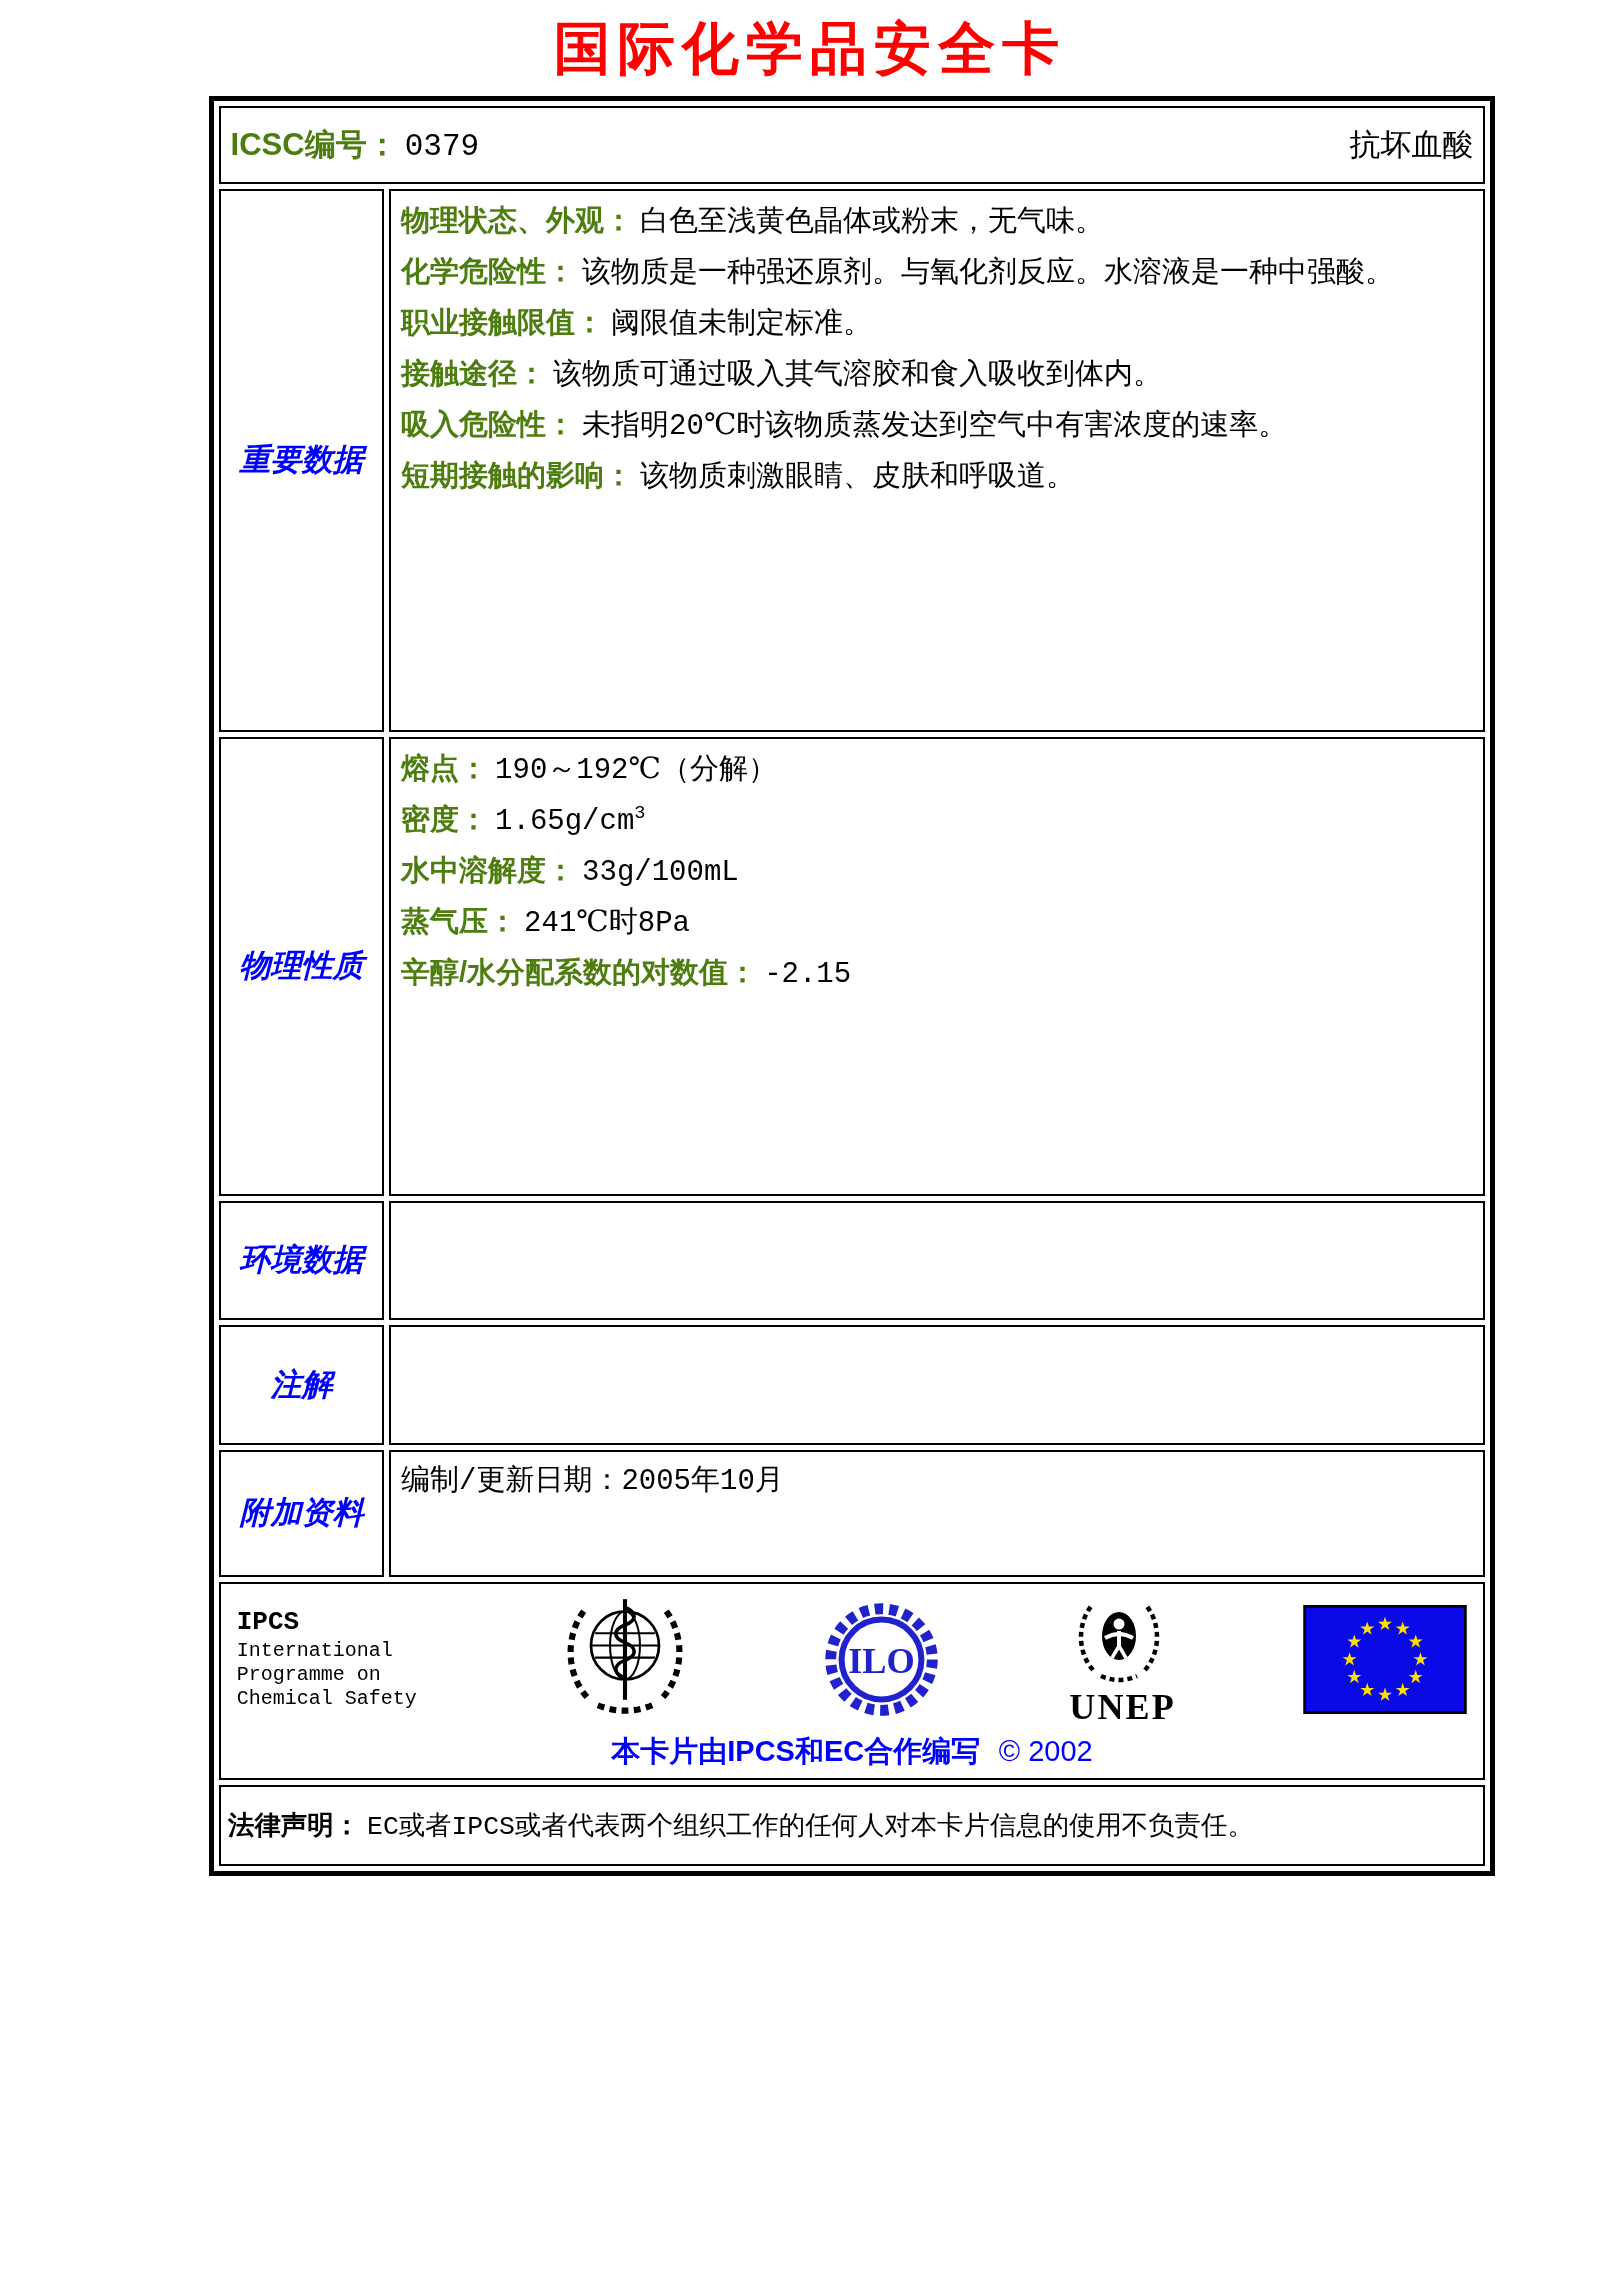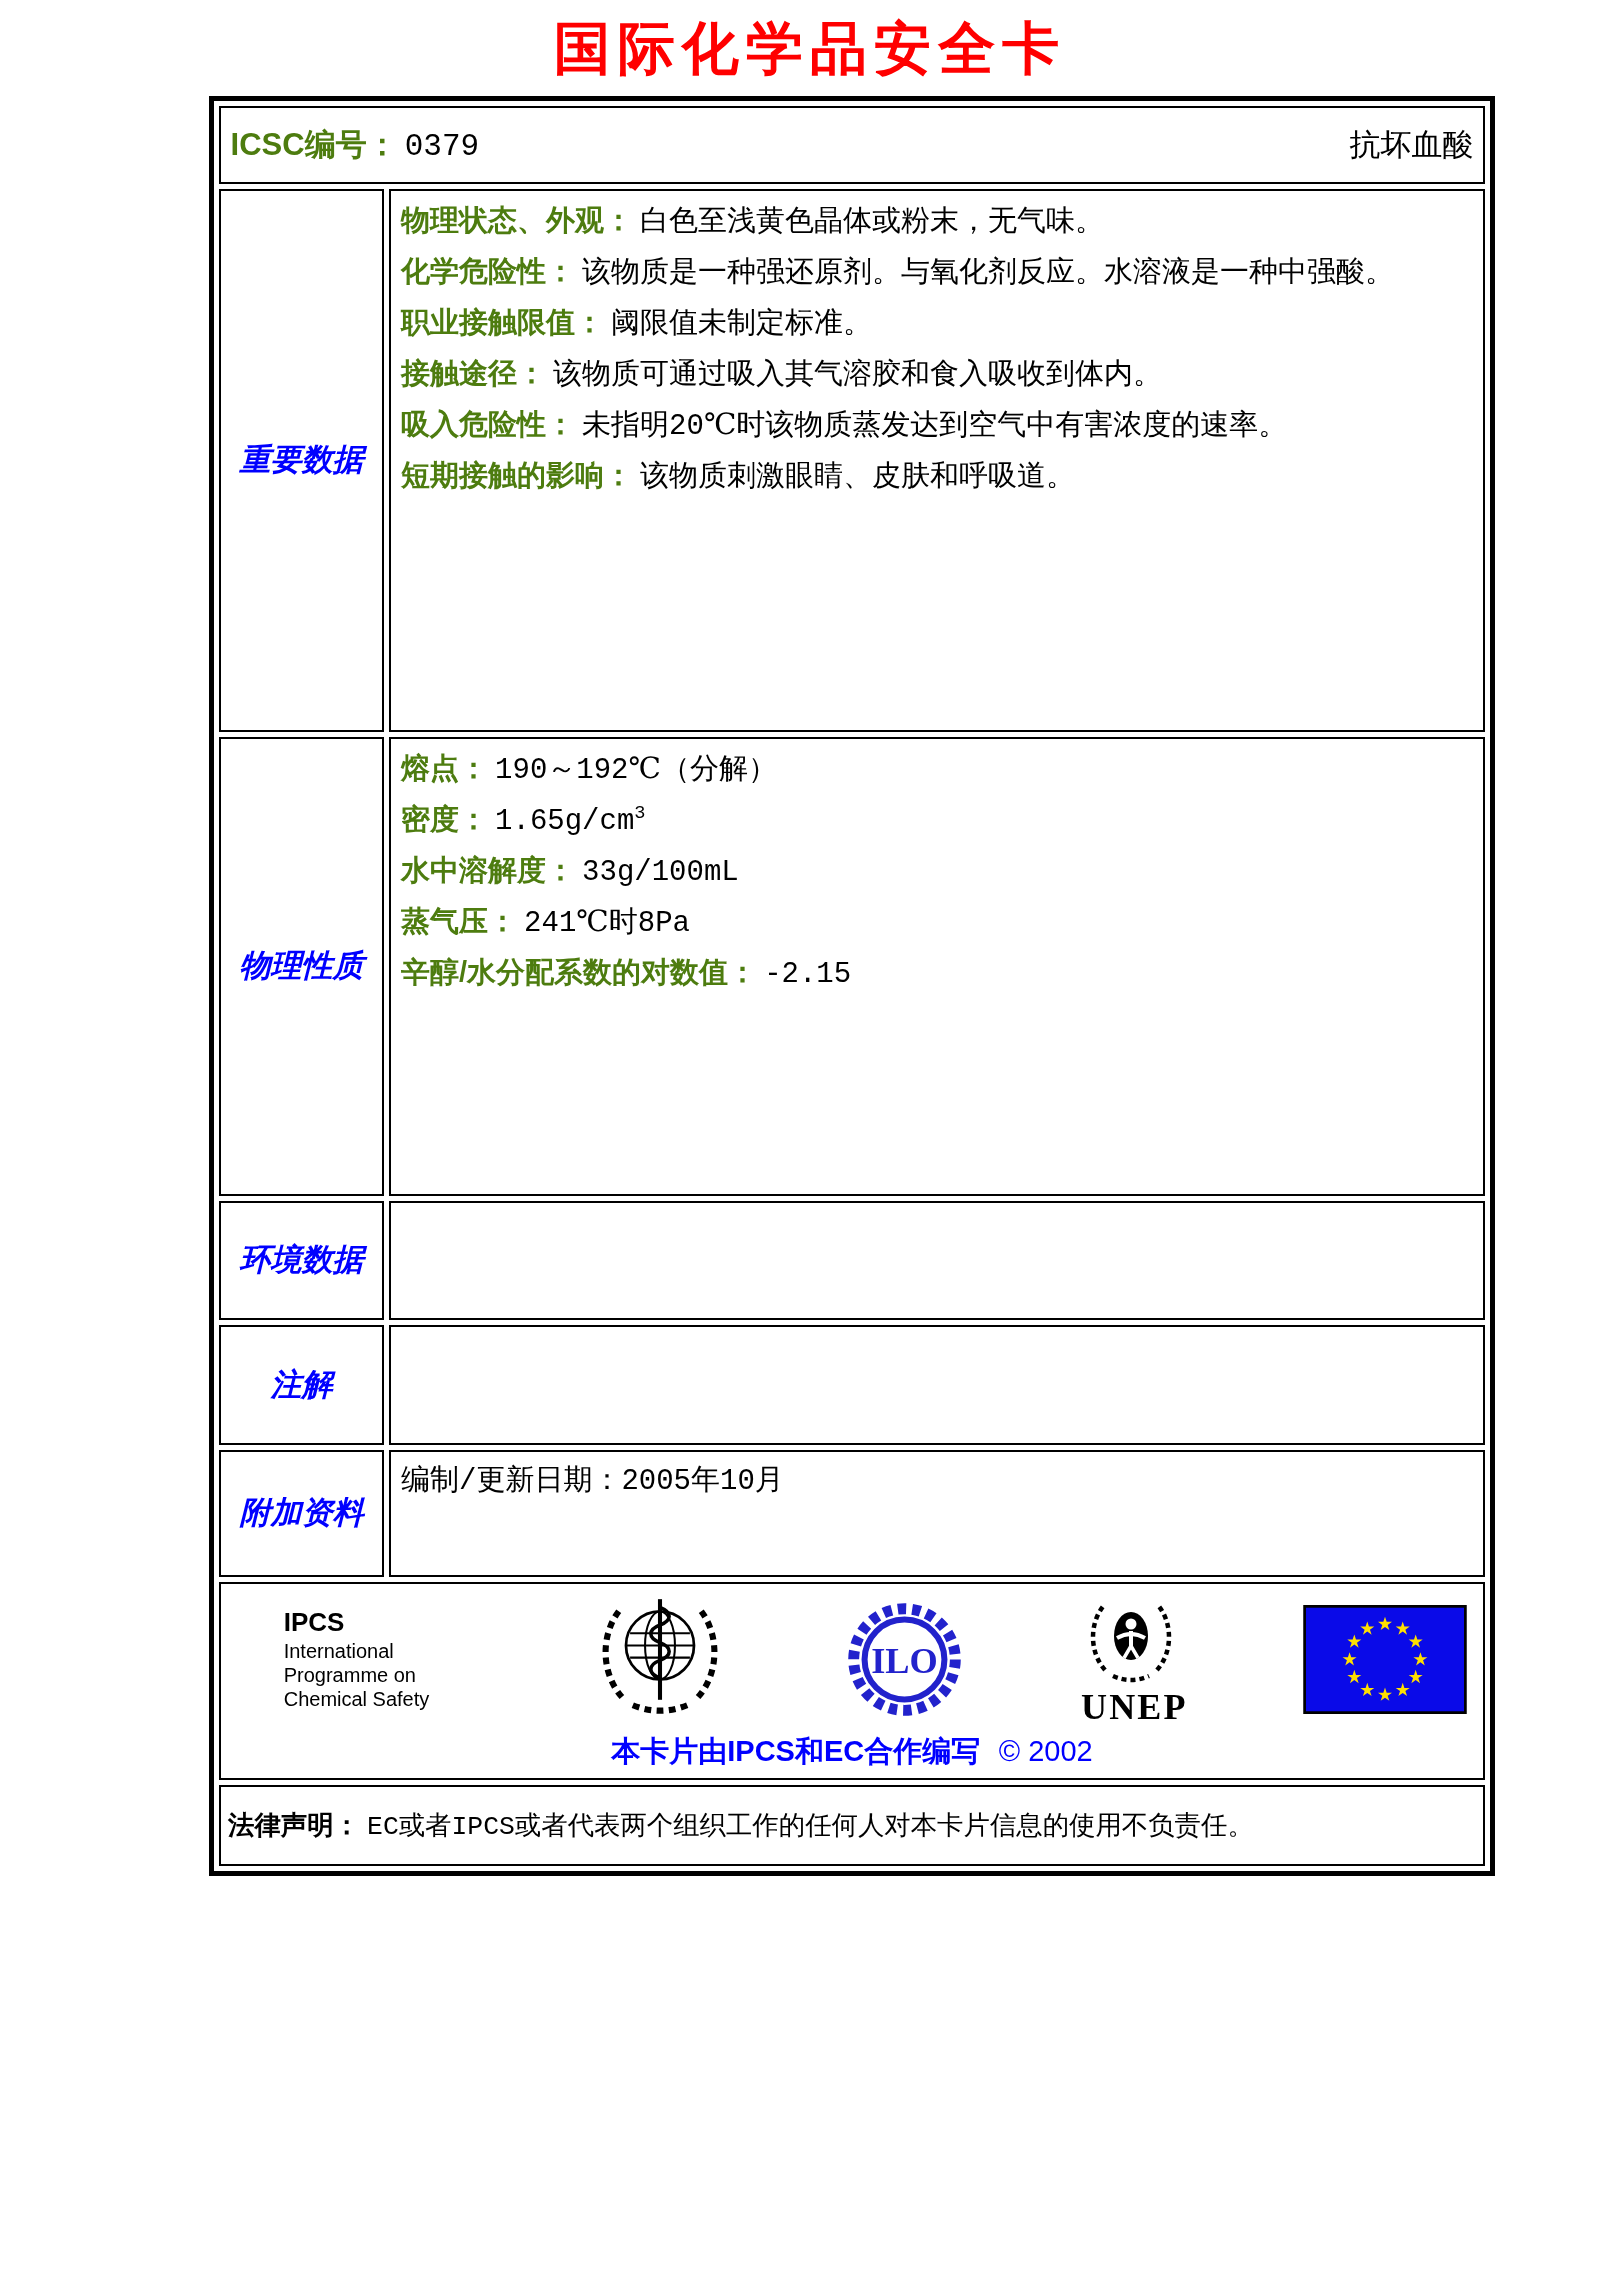--- a/index.html
+++ b/index.html
@@ -17,21 +17,21 @@
   td.content-cell{vertical-align:top;padding:5.7px 10px;font-size:29px;line-height:49px;
                   font-family:"Liberation Mono","DejaVu Serif",serif;}
   .blue-label{color:#4d7c0f;font-weight:bold;font-family:"Liberation Sans",sans-serif;margin-right:7.1px;}
   .header-flex{display:flex;justify-content:space-between;align-items:center;
                padding:4.3px 8.6px;font-size:31px;height:63px;}
   .hdr-left .num{font-family:"Liberation Mono",monospace;}
   .hdr-right{font-size:31px;}
   sup.cube{font-size:18.6px;vertical-align:super;line-height:0;}
   td.footer-cell{vertical-align:top;padding:5.7px 15.7px;}
   .logos-row{display:flex;align-items:center;justify-content:space-between;height:140px;}
-  .ipcs-block{font-family:Liberation Sans, sans-serif;line-height:1.22;width:193px;margin-left:47px;}
+  .ipcs-block{font-family:Liberation Mono, monospace;line-height:1.22;width:193px;}
   .ipcs-title{font-weight:bold;font-size:26px;}
   .ipcs-line{font-size:20px;}
   .unep-block{text-align:center;}
   .unep-text{font-family:"Liberation Serif",serif;font-weight:bold;font-size:36px;letter-spacing:2.1px;margin-top:-4.3px;}
   .caption{text-align:center;margin-top:3px;font-size:29px;
            font-family:"Liberation Sans",sans-serif;color:#0000FF;}
   .caption-text{font-weight:bold;}
   .caption-copy{margin-left:18.6px;font-weight:normal;}
   td.legal-cell{vertical-align:middle;padding:2.9px 8.6px;font-size:26.4px;
                 font-family:"Liberation Mono","DejaVu Serif",serif;}

